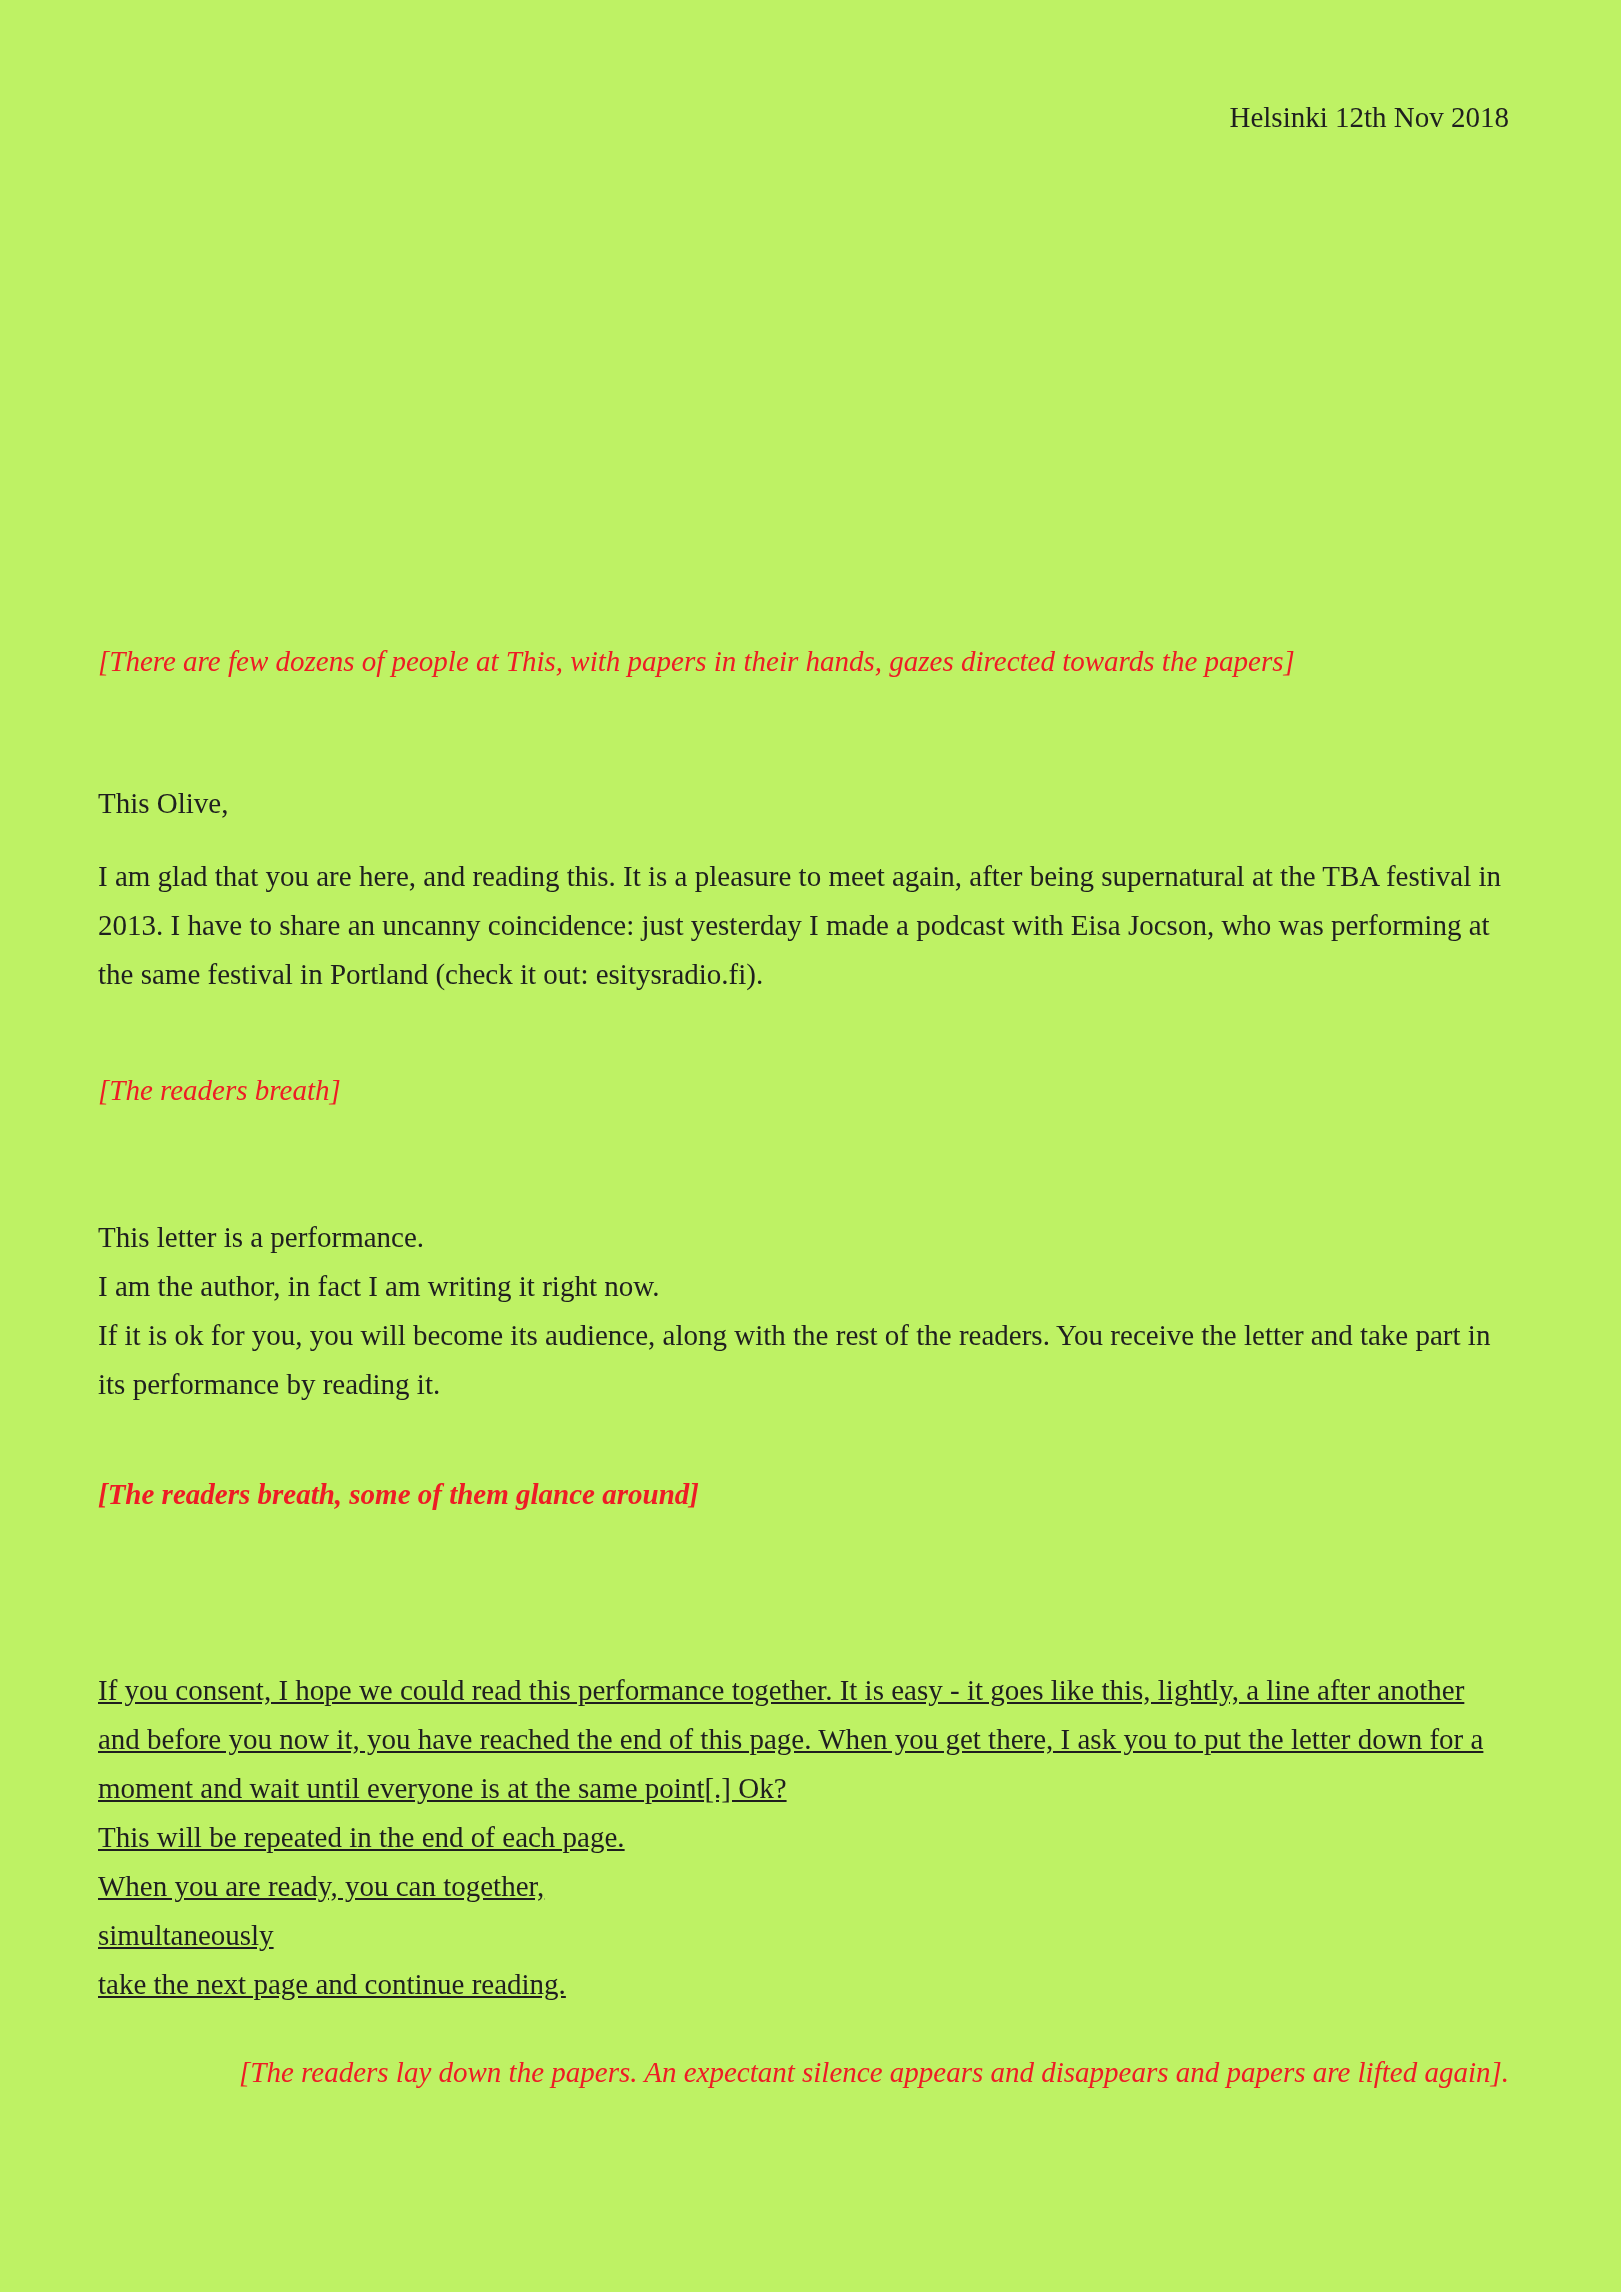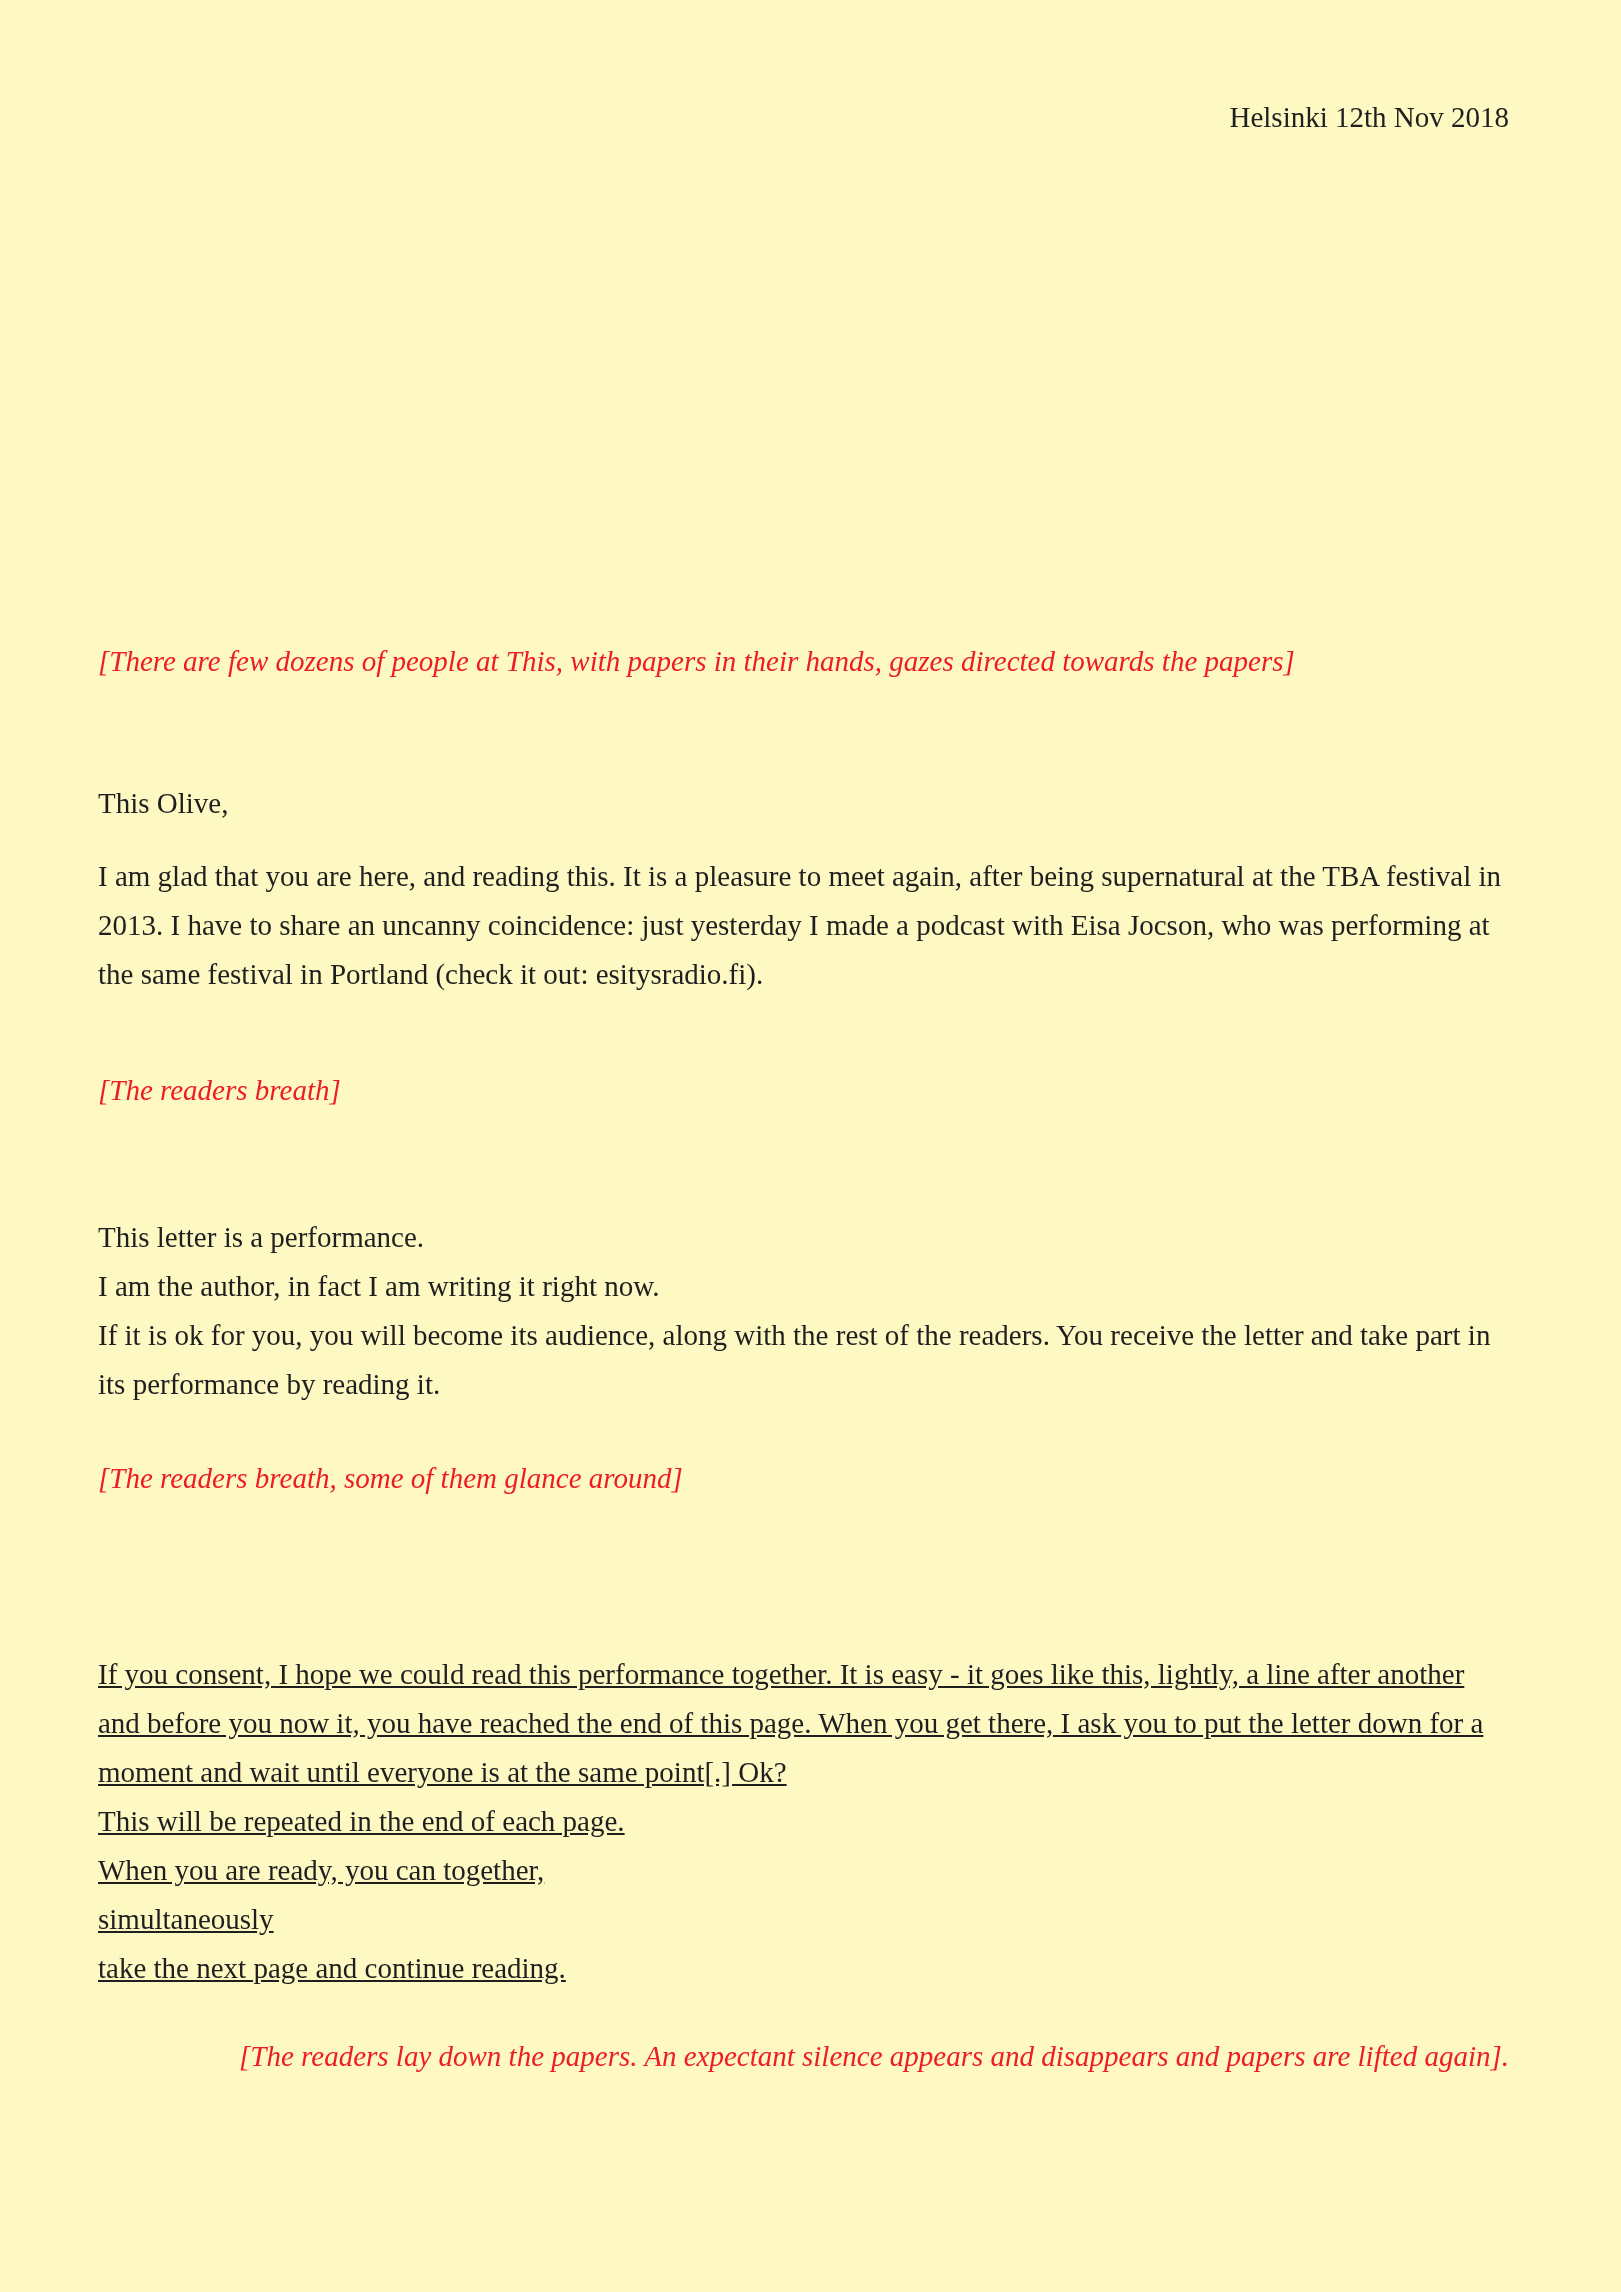--- a/index.html
+++ b/index.html
@@ -12,21 +12,21 @@
     height: 2293px;
     font-family: "Liberation Serif", serif;
     color: #1f1f1f;
     overflow: hidden;
   }
   .page {
     box-sizing: border-box;
     width: 1621px;
     height: 2293px;
     padding: 93px 112px 0 98px;
-    background: #fef9c3;
+    background: #bef264;
   }
   .date {
     font-size: 29px;
     line-height: 49px;
     text-align: right;
     color: #1f1f1f;
   }
   .body-text {
     font-size: 29px;
     line-height: 49px;
@@ -38,21 +38,21 @@
     line-height: 49px;
     font-style: italic;
     color: #ee1c25;
     white-space: pre-line;
   }
   .m-stage1   { margin-top: 495px; }
   .m-salut    { margin-top: 93px; }
   .m-para1    { margin-top: 24px; }
   .m-stage2   { margin-top: 67px; }
   .m-para2    { margin-top: 98px; }
-  .m-stage3   { margin-top: 45px; }
+  .m-stage3   { margin-top: 61px; font-weight: bold; }
   .m-para3    { margin-top: 147px; text-decoration: underline; }
   .m-stage4   { margin-top: 39px; text-align: right; }
 </style>
 </head>
 <body>
 
 <div class="page">
 
   <div class="date">Helsinki 12th Nov 2018</div>
 

